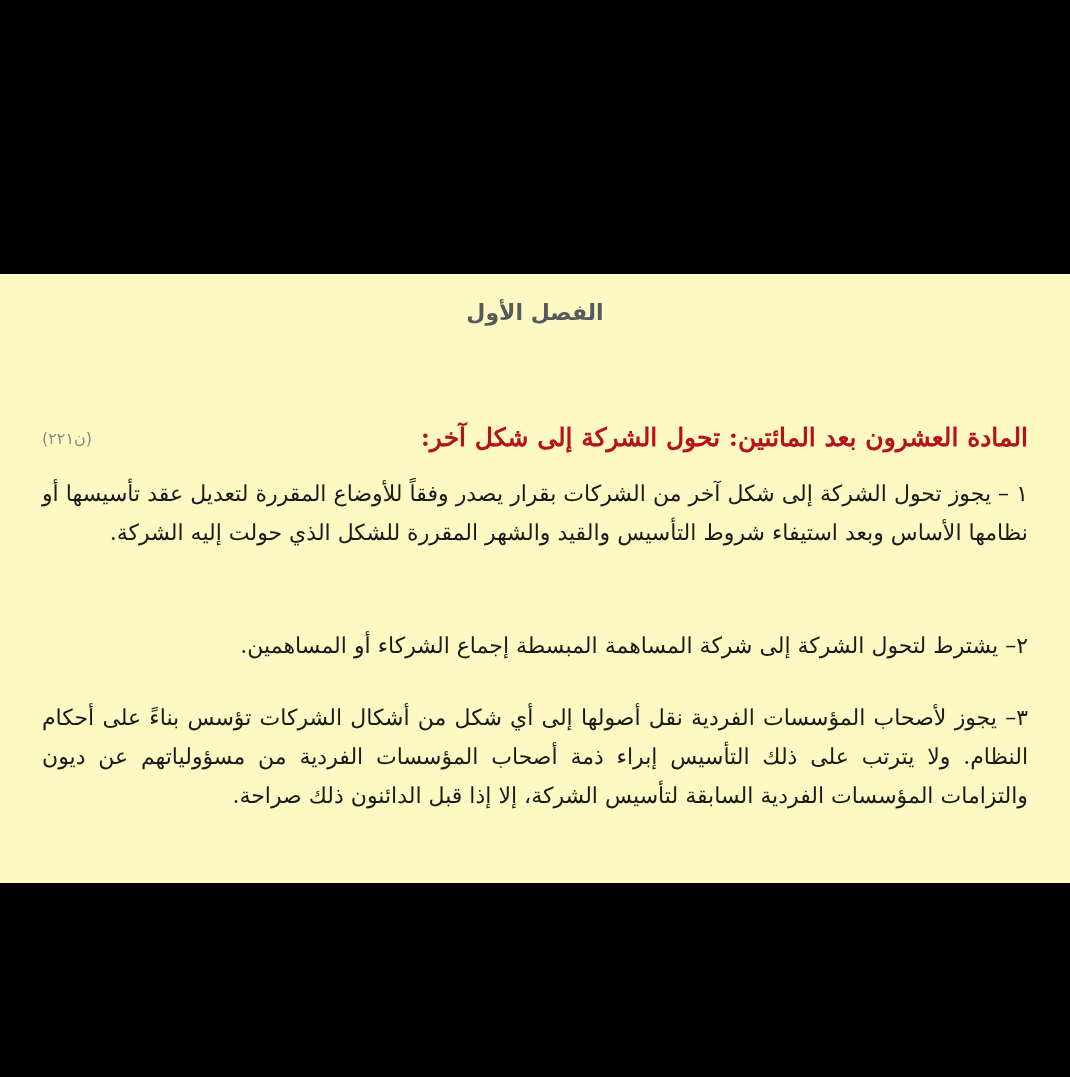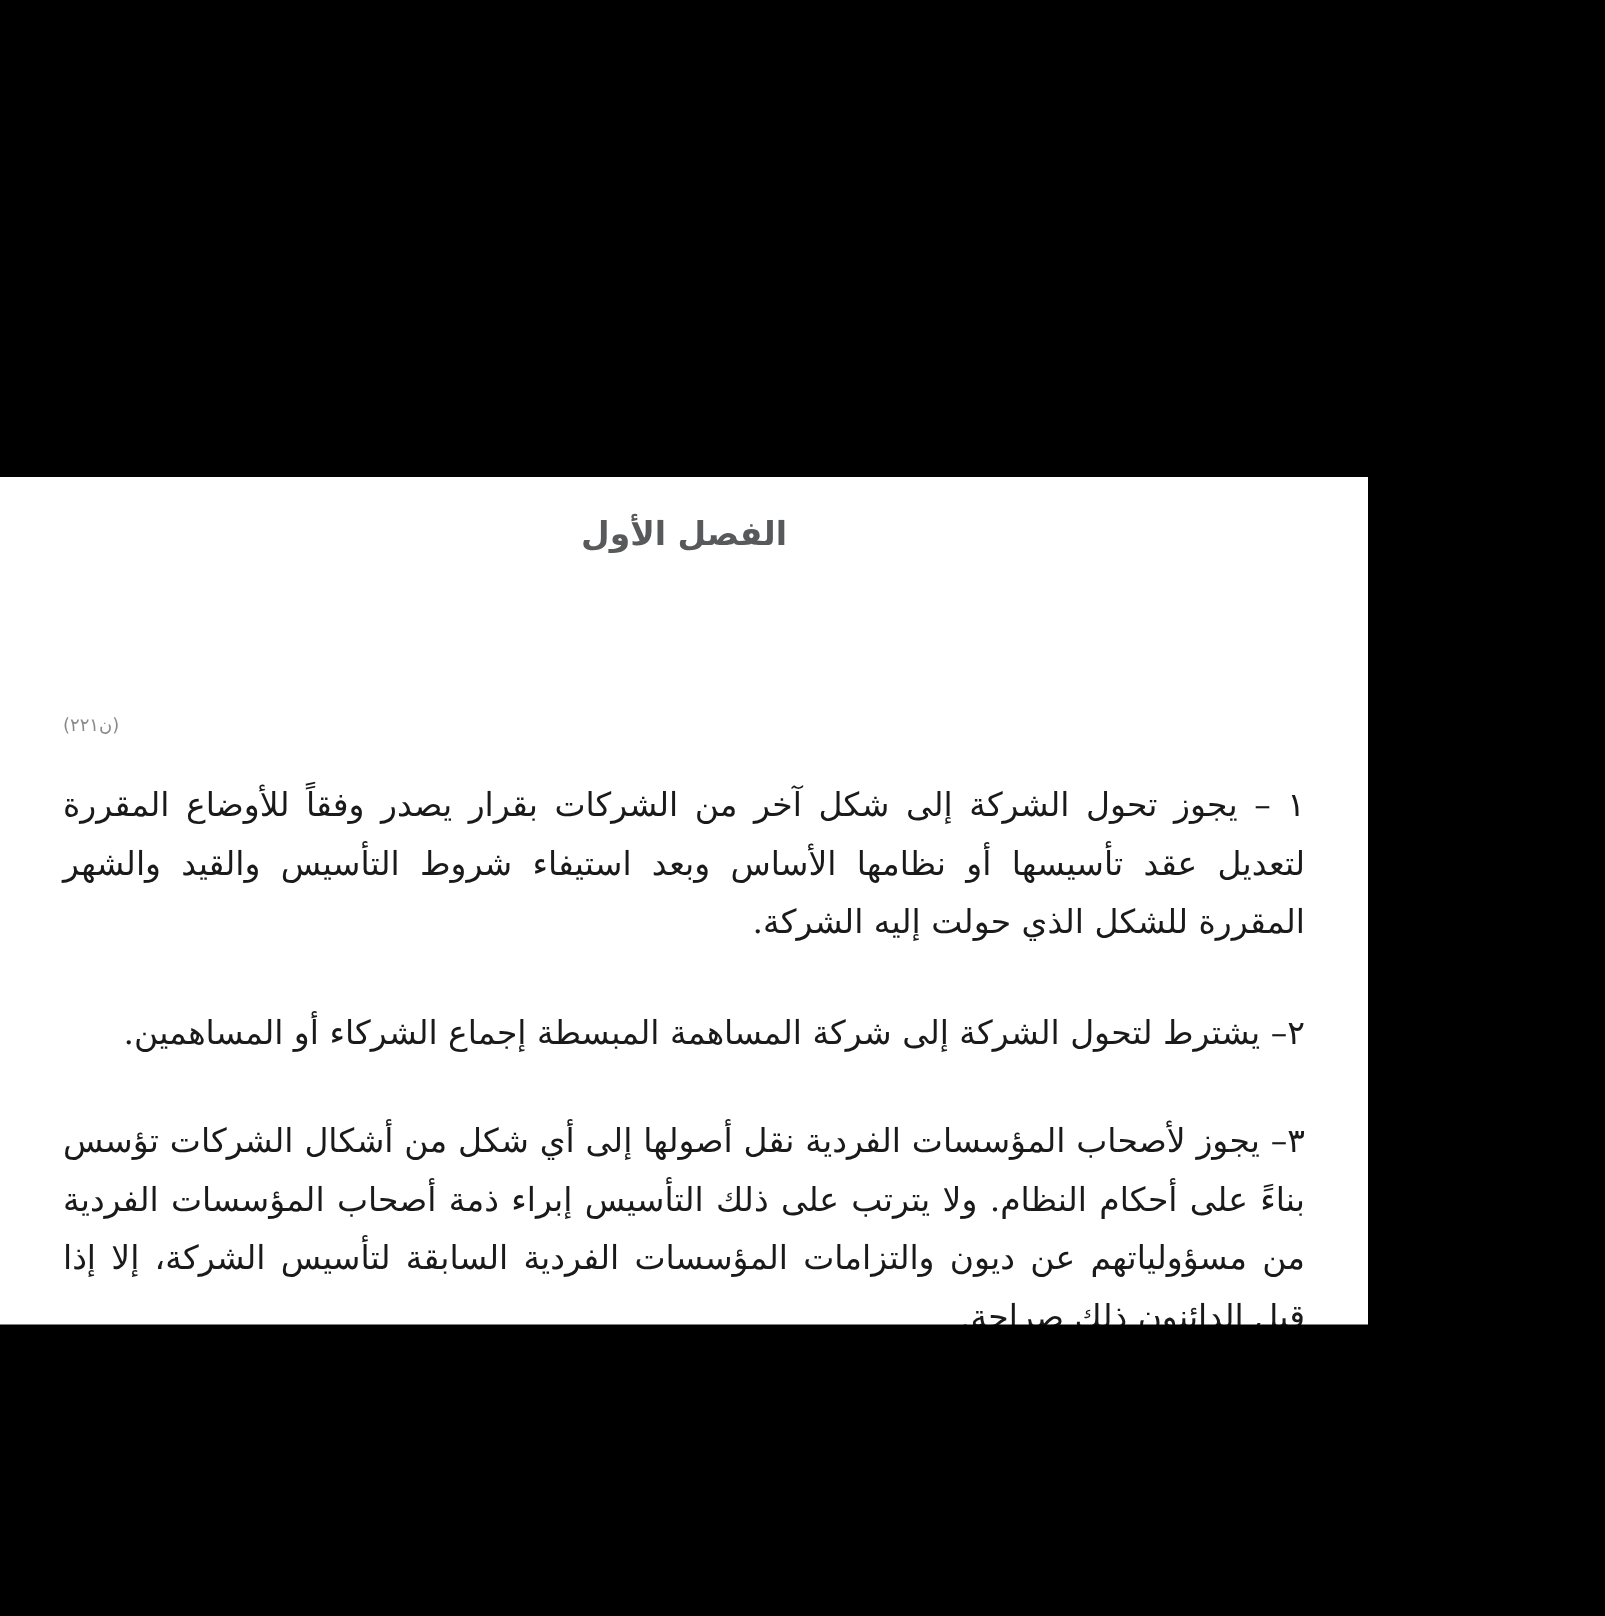--- a/index.html
+++ b/index.html
@@ -23,26 +23,25 @@
   .bottom-band {
     position: absolute;
     left: 0; top: 883px;
     width: 1070px; height: 194px;
     background: #000;
   }
   .page {
     position: absolute;
     left: 0;
     top: 274px;
-    width: 912px;
+    width: 1070px;
     height: 609px;
-    background: #ffffff;
+    background: #fef9c3;
     direction: rtl;
     box-sizing: border-box;
-    margin-top: 44px;
   }
   .chapter {
     position: absolute;
     top: 24px;
     left: 0; right: 0;
     text-align: center;
     font-size: 22px;
     font-weight: bold;
     color: #58595b;
     line-height: 30px;
@@ -72,21 +71,21 @@
     font-size: 25px;
     font-weight: bold;
     color: #b5121b;
     line-height: 36px;
     white-space: nowrap;
   }
   .article-ref {
     position: absolute;
     left: 0;
     top: 8px;
-    font-size: 12px;
+    font-size: 16px;
     color: #8a8a8a;
     line-height: 22px;
     direction: rtl;
   }
   .para {
     position: absolute;
     right: 42px;
     left: 42px;
     font-family: "DejaVu Serif", serif;
     font-size: 22px;
@@ -101,20 +100,21 @@
 </style>
 </head>
 <body>
 
 <div class="top-band"></div>
 
 <div class="page">
   <div class="chapter">الفصل الأول</div>
 
   <div class="article-head">
+    <div class="article-title">المادة العشرون بعد المائتين: تحول الشركة إلى شكل آخر:</div>
     <div class="article-ref">(ن٢٢١)</div>
   </div>
 
   <div class="para p1">١ – يجوز تحول الشركة إلى شكل آخر من الشركات بقرار يصدر وفقاً للأوضاع المقررة لتعديل عقد تأسيسها أو نظامها الأساس وبعد استيفاء شروط التأسيس والقيد والشهر المقررة للشكل الذي حولت إليه الشركة.</div>
   <div class="para p2">٢– يشترط لتحول الشركة إلى شركة المساهمة المبسطة إجماع الشركاء أو المساهمين.</div>
   <div class="para p3">٣– يجوز لأصحاب المؤسسات الفردية نقل أصولها إلى أي شكل من أشكال الشركات تؤسس بناءً على أحكام النظام. ولا يترتب على ذلك التأسيس إبراء ذمة أصحاب المؤسسات الفردية من مسؤولياتهم عن ديون والتزامات المؤسسات الفردية السابقة لتأسيس الشركة، إلا إذا قبل الدائنون ذلك صراحة.</div>
 </div>
 
 <div class="bottom-band"></div>
 

